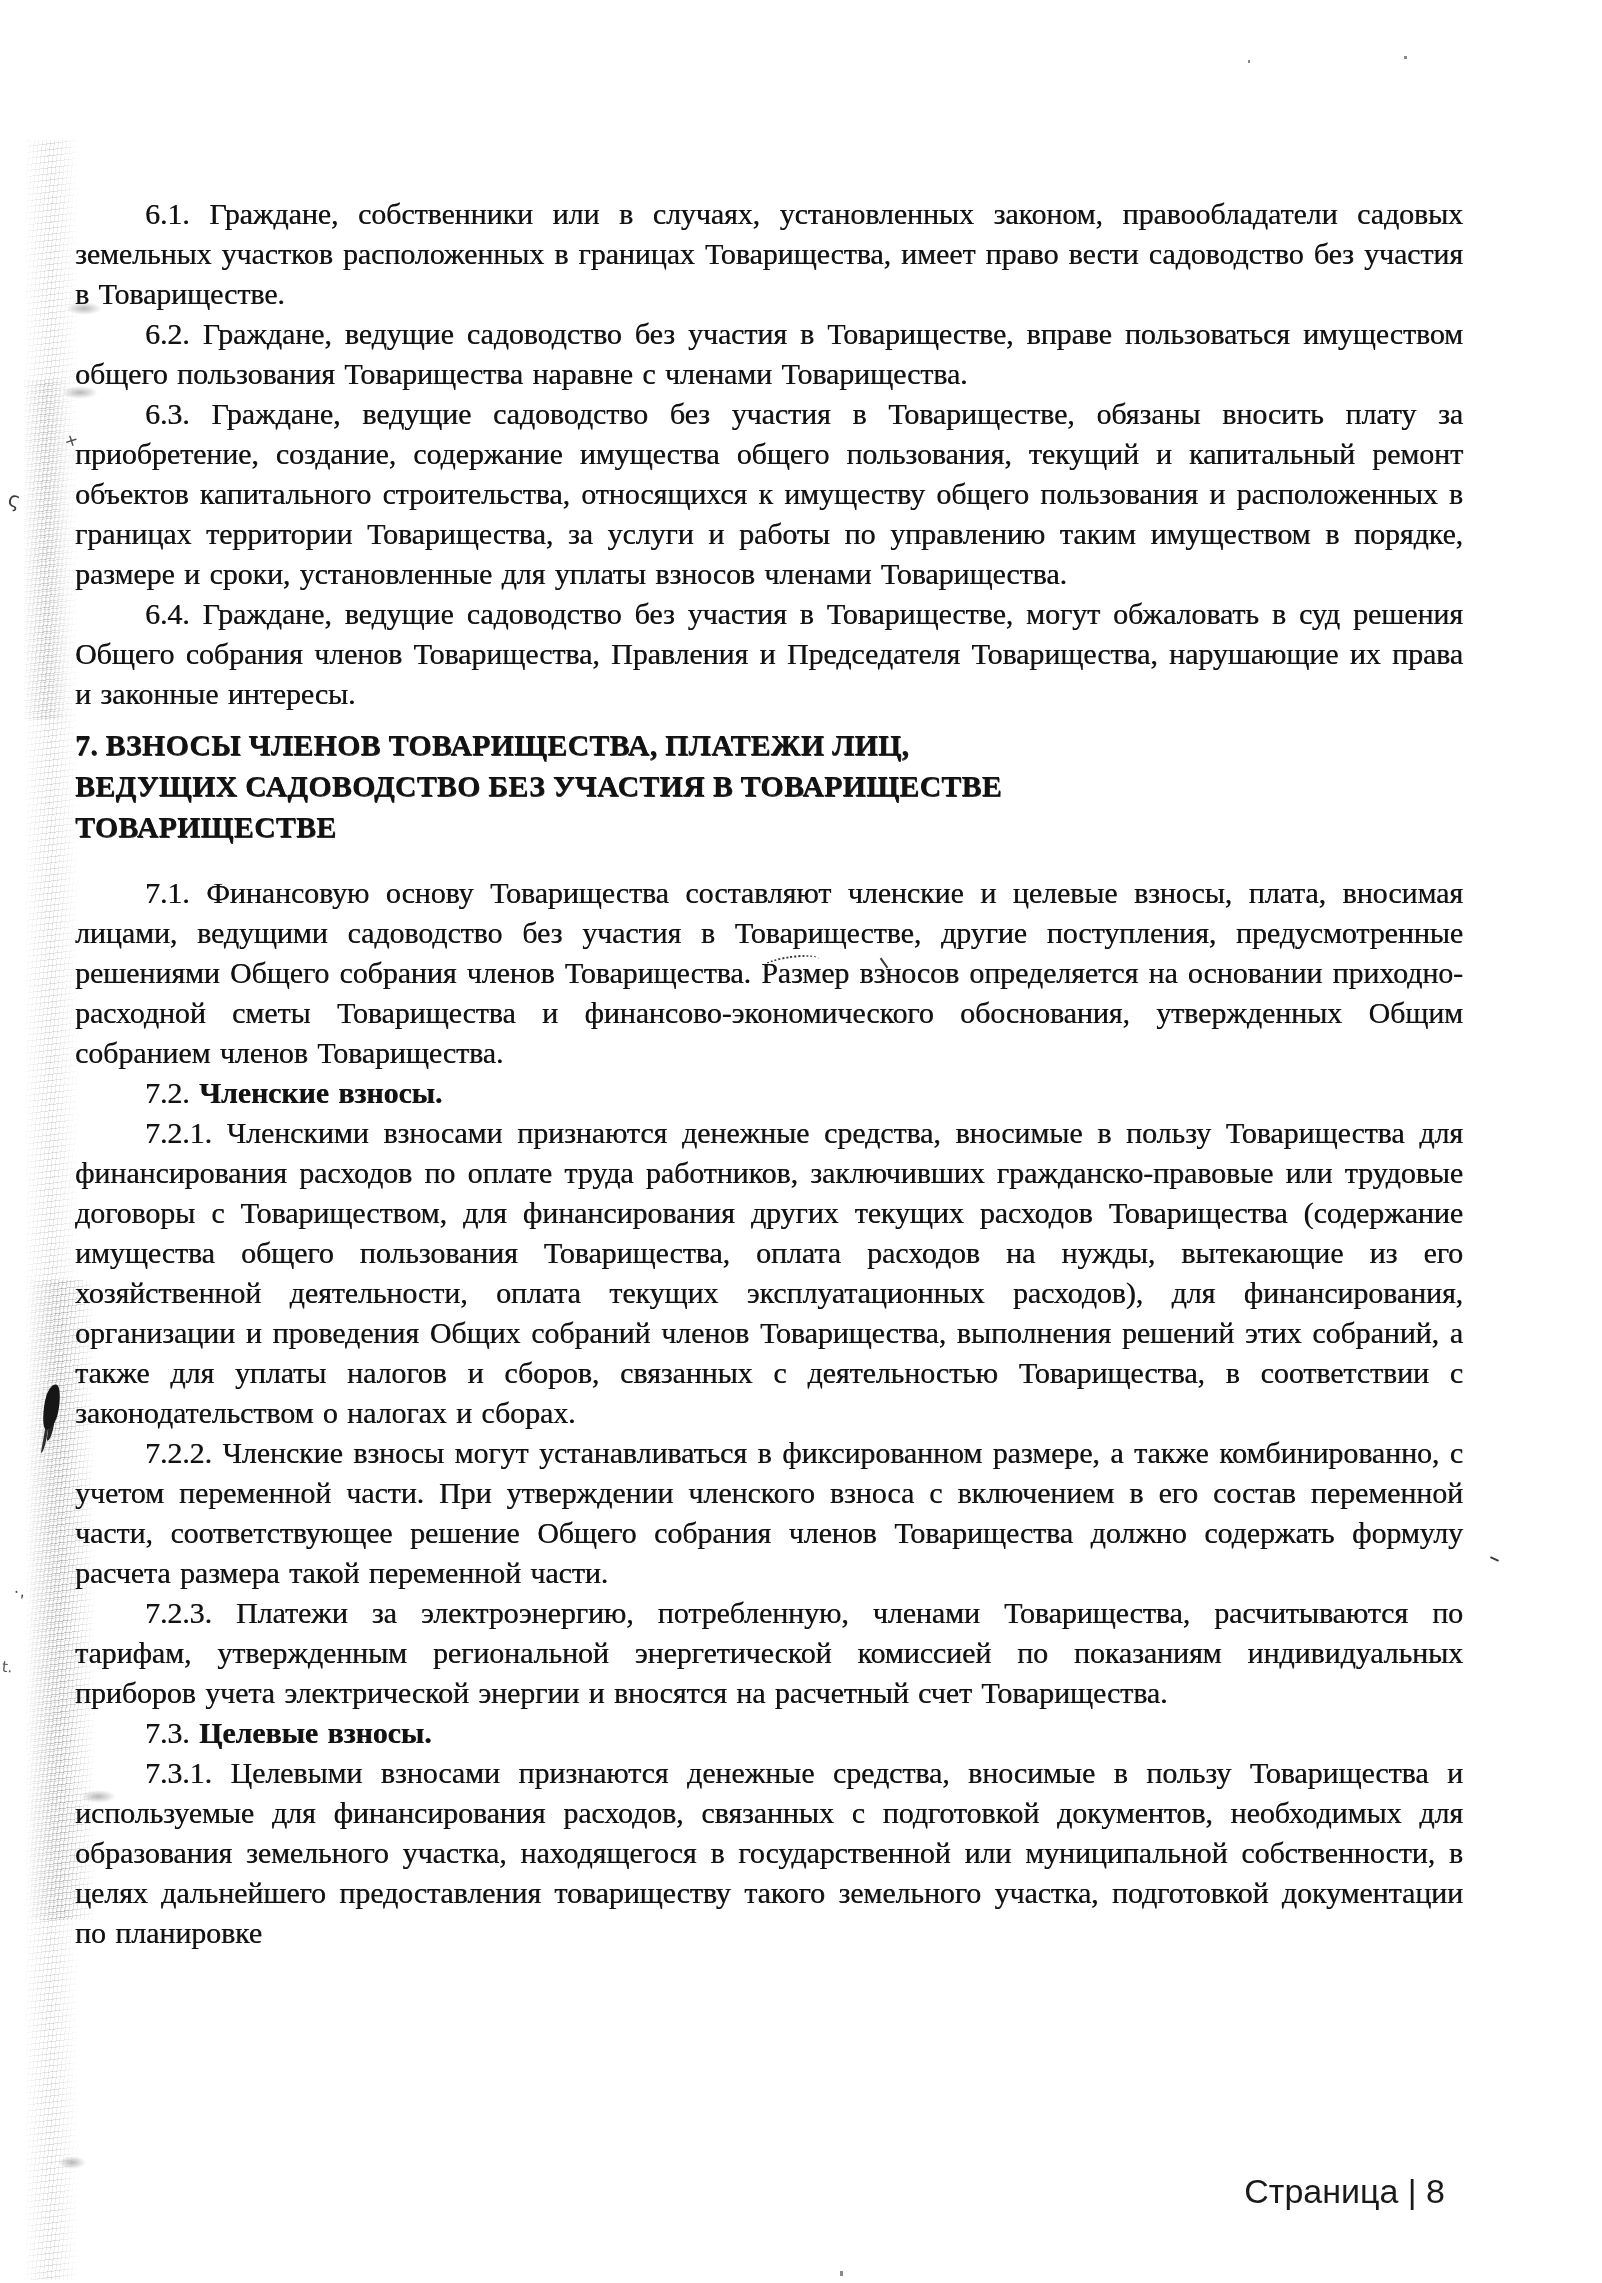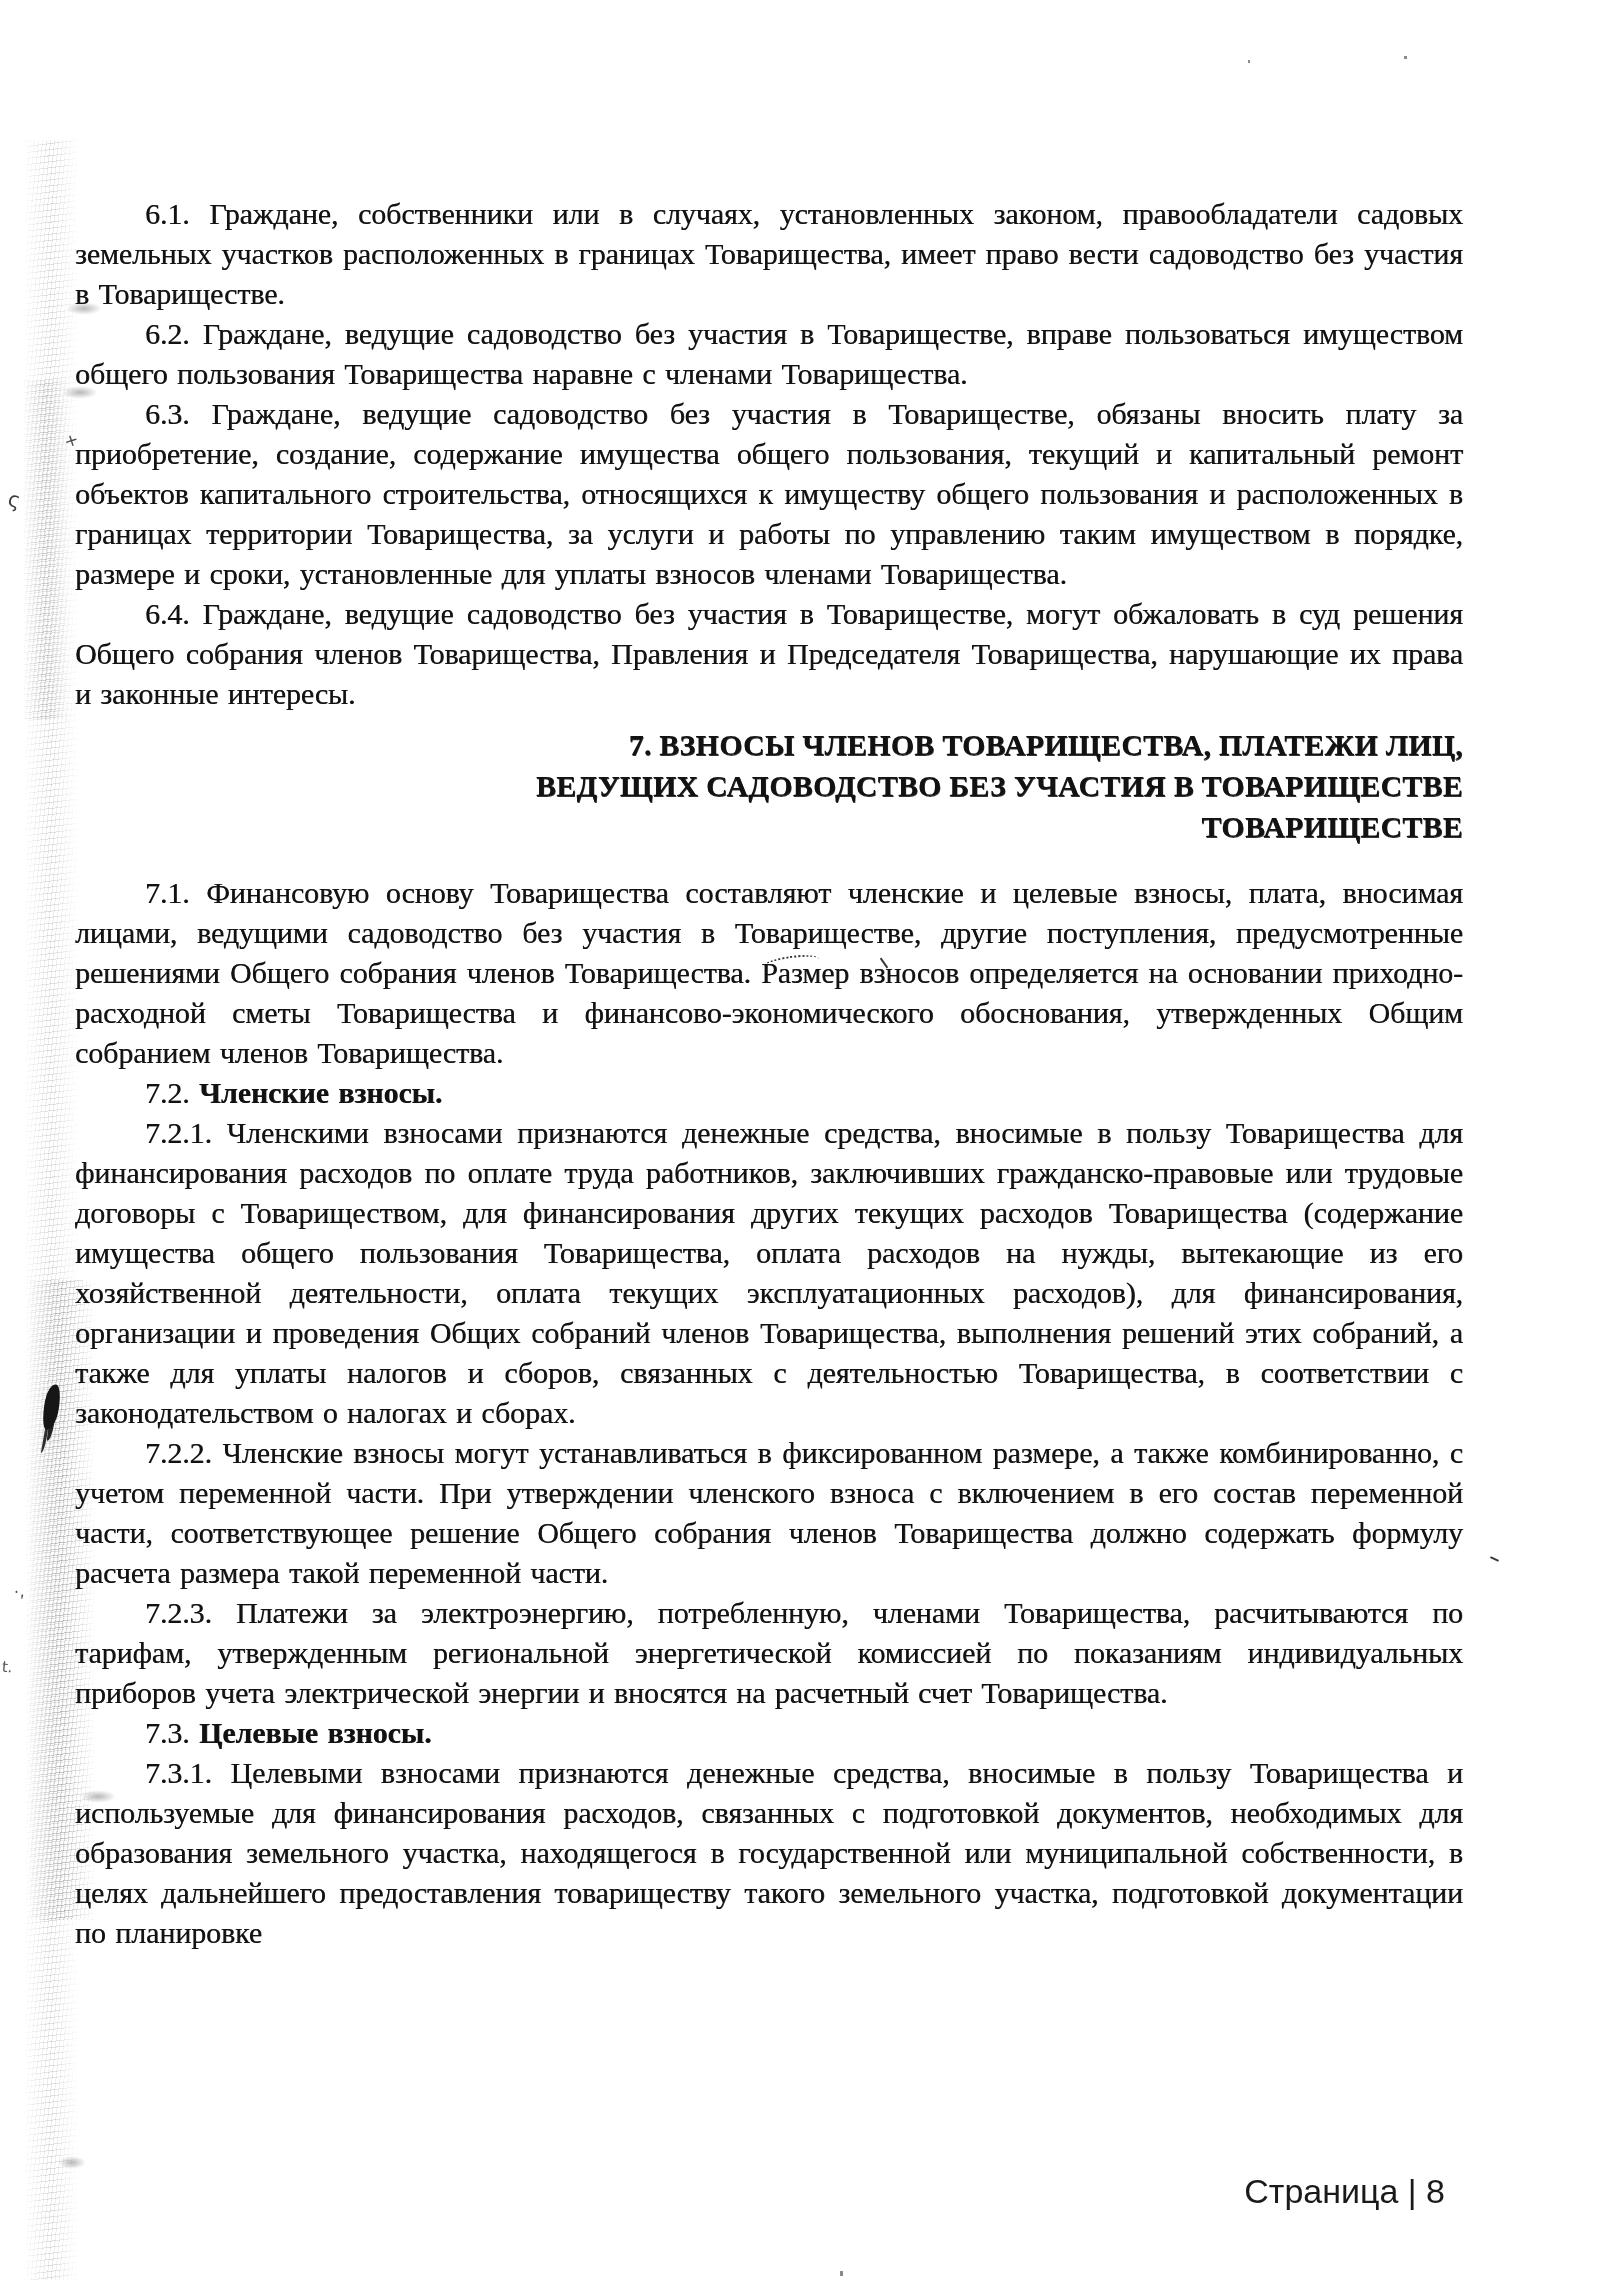--- a/index.html
+++ b/index.html
@@ -22,21 +22,21 @@
     text-indent:70px;
     letter-spacing:-0.1px;
     word-spacing:2px;
     text-shadow:0.4px 0.4px 0 rgba(0,0,0,0.7);
   }
   p.para .b{font-weight:bold;font-family:Liberation Serif, serif;}
   .heading{
     font-weight:bold;
     font-size:30px;
     line-height:41px;
-    text-align:right;
+    text-align:left;
     margin:10px 0 26px 0;
     letter-spacing:0.2px;
     text-shadow:0.5px 0.5px 0 rgba(0,0,0,0.8);
   }
   .footer{
     position:absolute;
     top:2172px;right:157px;
     font-family:"Liberation Sans","DejaVu Sans",sans-serif;
     font-size:34px;
     color:#1a1a1a;

